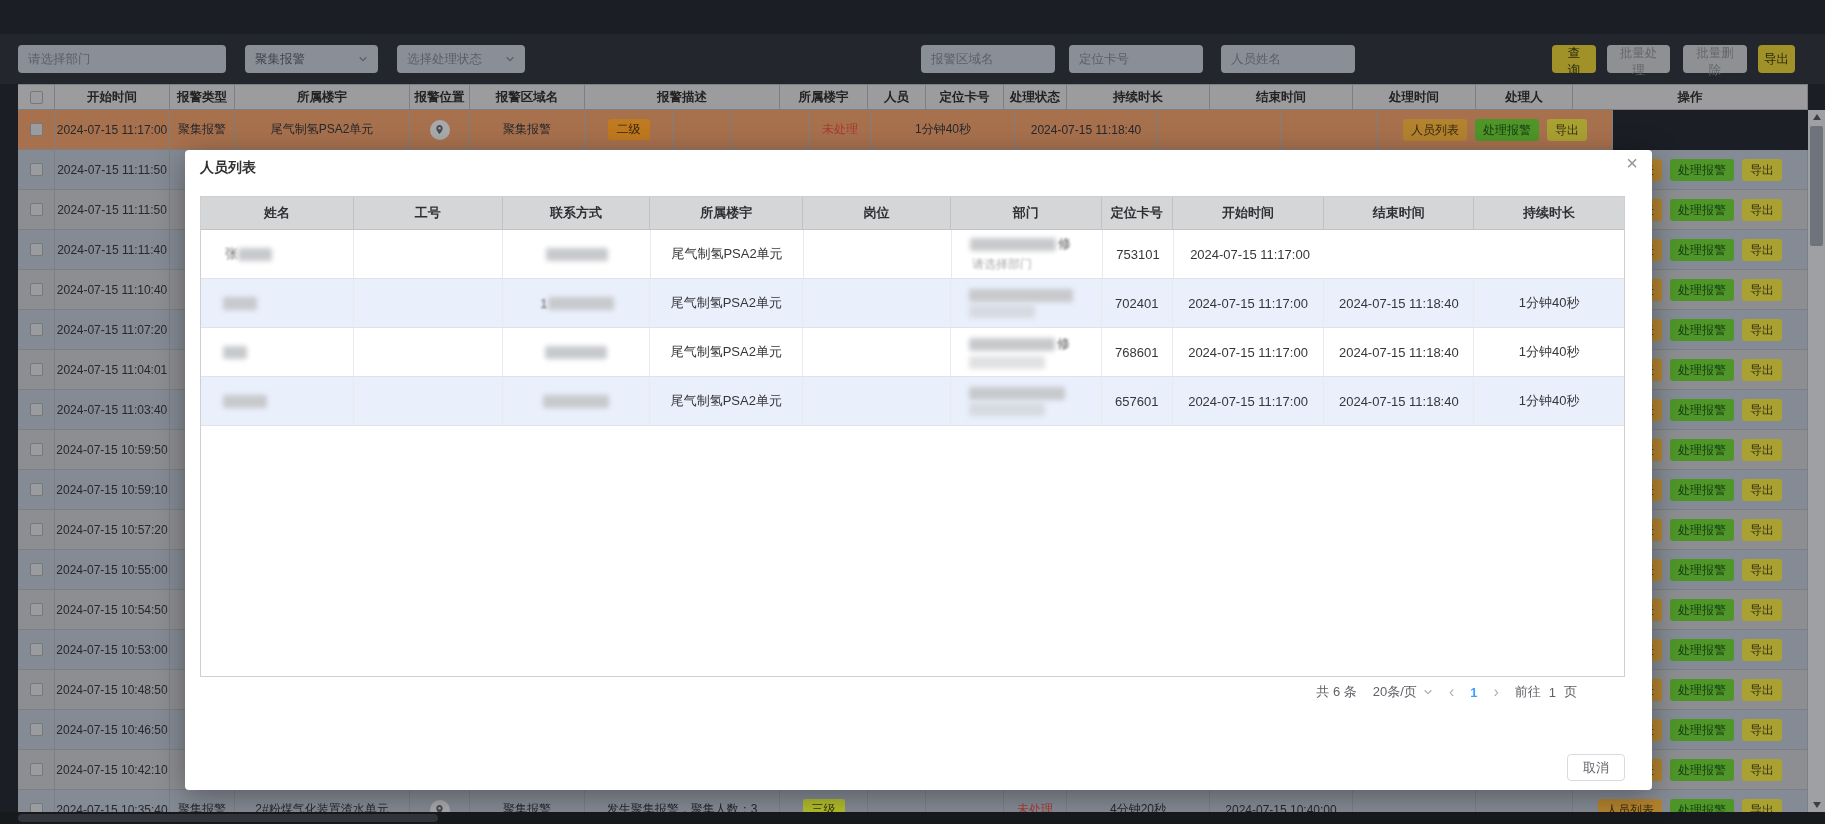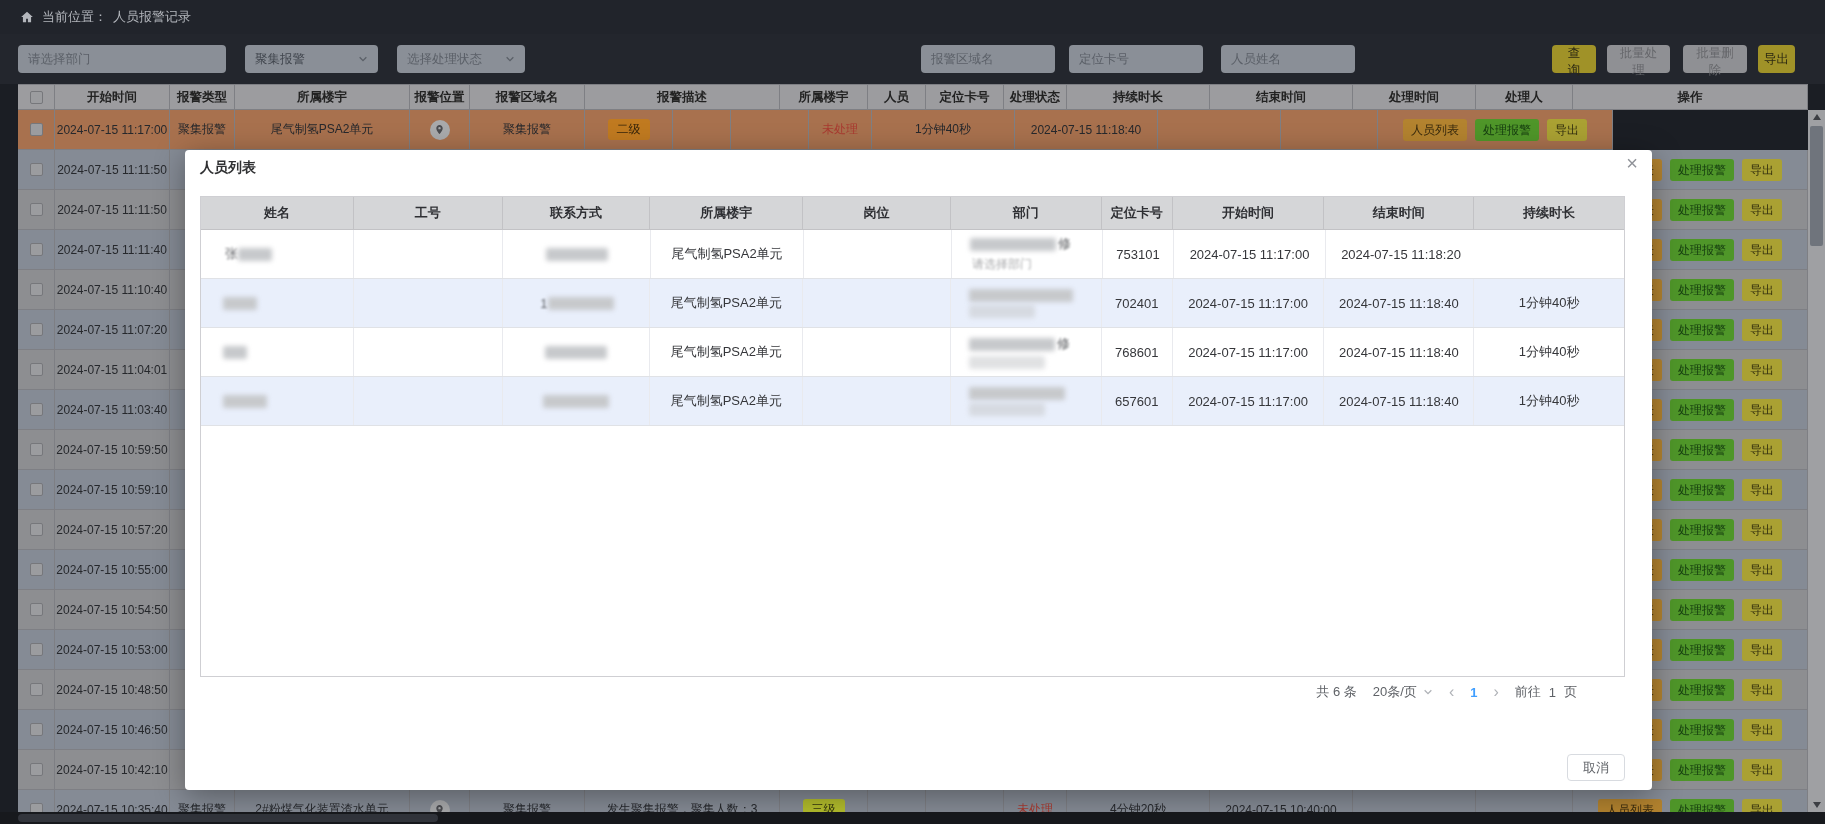--- a/index.html
+++ b/index.html
@@ -89,27 +89,20 @@
   .pg-goto { display:flex; align-items:center; gap:8px; }
   .cancel-btn { position:absolute; right:27px; bottom:9px; height:27px; padding:0 15px; background:#fff;
                 border:1px solid #d8dbe0; border-radius:4px; color:#5f6267; font-size:13px;
                 font-family:inherit; cursor:pointer; }
 </style>
 </head>
 <body>
 
 <div class="app">
 
-  <div class="navbar">
-    <svg width="14" height="14" viewBox="0 0 24 24" fill="#b3b6bc">
-        <path d="M12 3l10 9h-3v9h-5.5v-6h-3v6H5v-9H2z"></path>
-      </svg>
-    <span class="crumb-label">当前位置：</span>
-    <span>人员报警记录</span>
-  </div>
 
   <div class="filterbar">
     <input class="f-abs f-input" style="left: 18px; width: 208px;" placeholder="请选择部门">
     <div class="f-abs f-select" style="left:245px;width:133px;">
       <span class="val">聚集报警</span>
       <svg width="10" height="10" viewBox="0 0 12 12" fill="none" stroke="#5b6068" stroke-width="1.6">
           <path d="M2 4l4 4 4-4"></path>
         </svg>
     </div>
     <div class="f-abs f-select" style="left:397px;width:128px;">
@@ -646,21 +639,20 @@
             <div class="dept-line">
               <span class="blob" style="width: 86px;"></span>
               <span class="hint">修</span>
             </div>
             <div class="dept-line dept-line2">
               <span class="hint">请选择部门</span>
             </div>
           </div>
           <div class="pm-cell" style="width: 71px;">753101</div>
           <div class="pm-cell" style="width: 152px;">2024-07-15 11:17:00</div>
-          <div class="pm-cell" style="width: 150px;">2024-07-15 11:18:20</div>
         </div>
         <div class="pm-row alt">
           <div class="pm-cell pm-left" style="width: 153px;">
             <span class="blob" style="width: 34px;"></span>
           </div>
           <div class="pm-cell" style="width: 149px;"></div>
           <div class="pm-cell" style="width: 148px;">
             <span class="hint">1</span>
             <span class="blob" style="width: 66px;"></span>
           </div>

